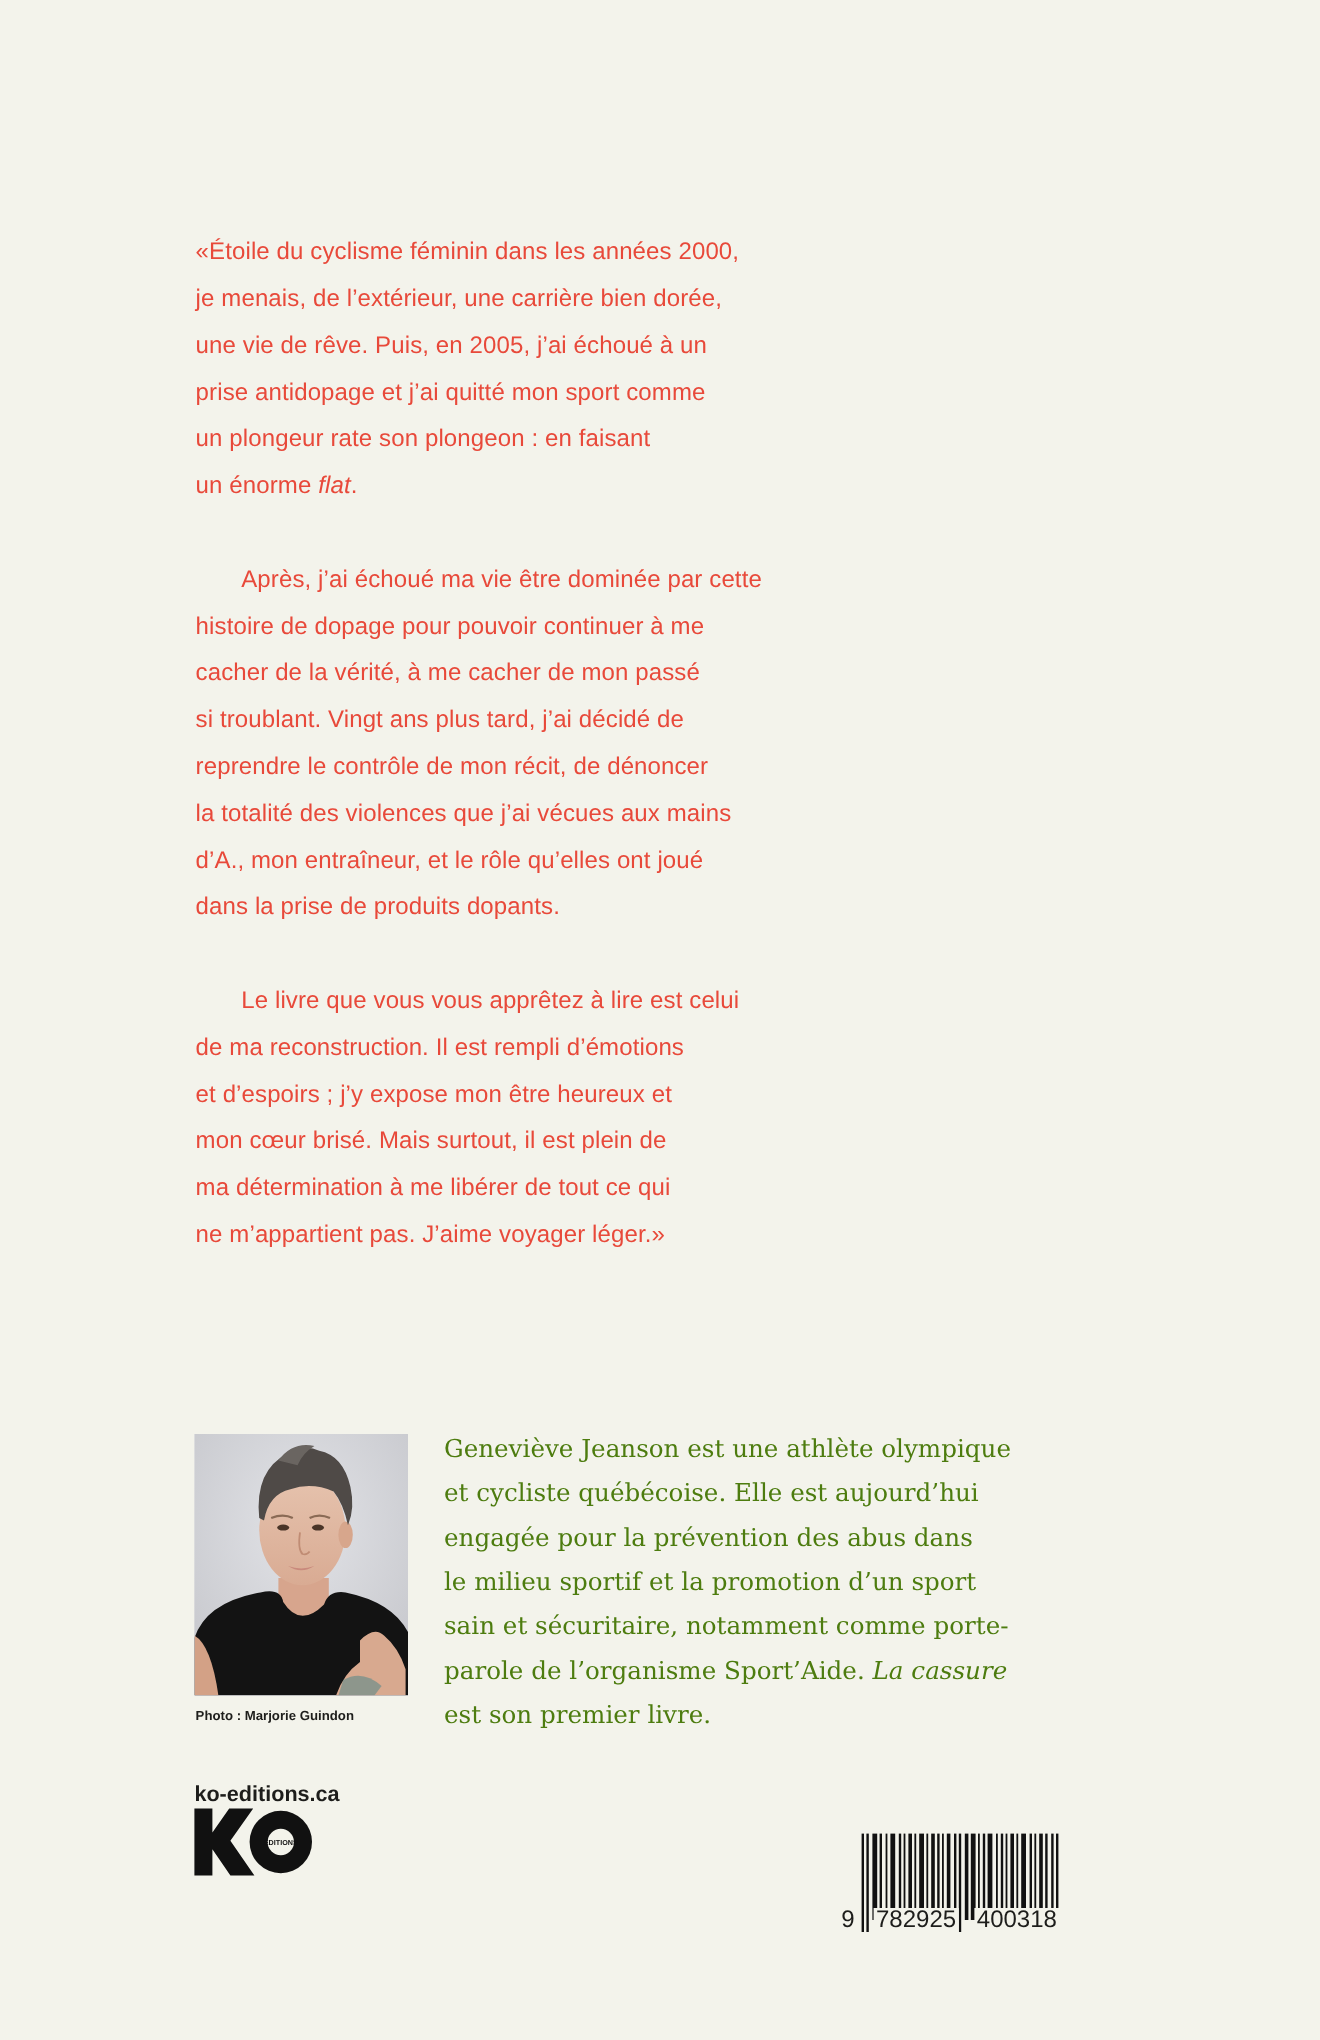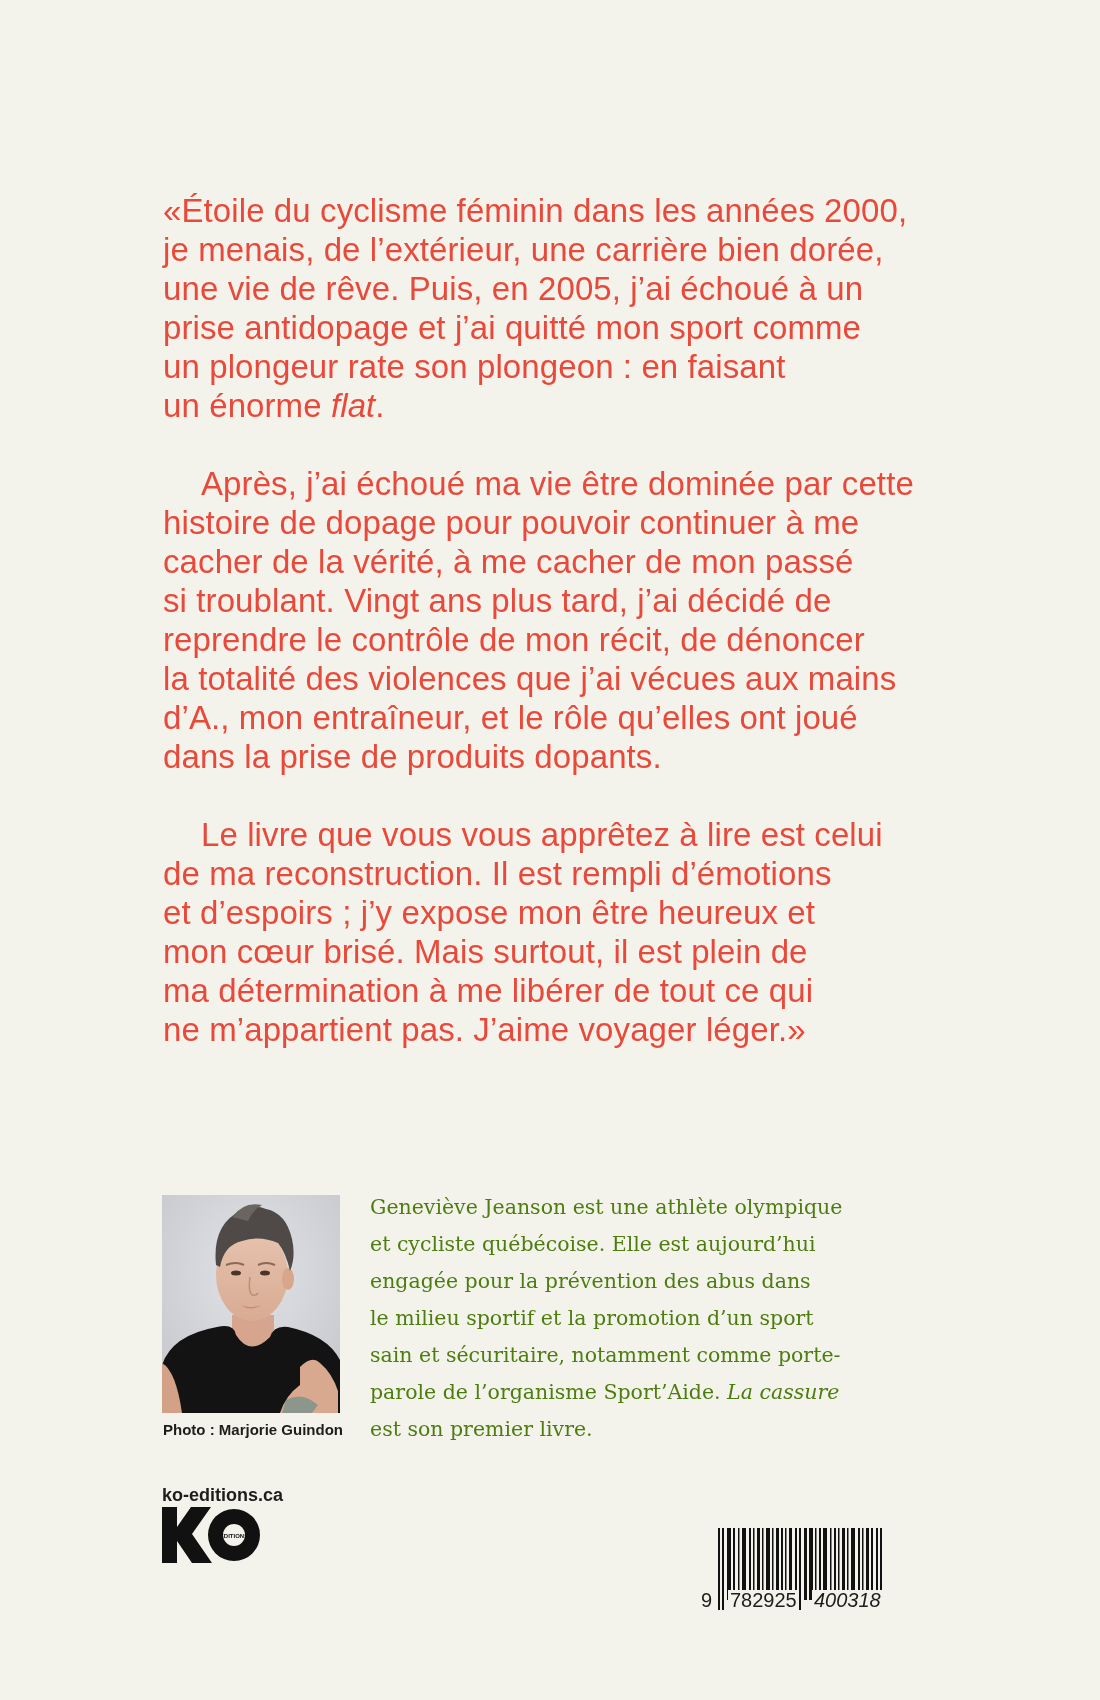--- a/index.html
+++ b/index.html
@@ -12,21 +12,21 @@
       background: #f3f3eb;
       position: relative;
       overflow: hidden;
     }
     .quote {
       position: absolute;
       left: 163px;
       top: 191px;
       width: 760px;
       font-family: "Liberation Sans", sans-serif;
-      font-size: 33px;
+      font-size: 20px;
       line-height: 39px;
       color: #e8493a;
       letter-spacing: 0.1px;
     }
     .quote .para {
       margin: 0 0 39px 0;
     }
     .quote .line {
       display: block;
       white-space: nowrap;
@@ -48,21 +48,21 @@
     }
     .author-photo svg {
       display: block;
     }
     .photo-credit {
       position: absolute;
       left: 163px;
       top: 1420px;
       font-family: "Liberation Sans", sans-serif;
       font-weight: bold;
-      font-size: 15px;
+      font-size: 11px;
       line-height: 20px;
       color: #1d1d1b;
       white-space: nowrap;
     }
     .bio {
       position: absolute;
       left: 370px;
       top: 1189px;
       width: 540px;
       font-family: "DejaVu Serif", serif;
@@ -108,21 +108,21 @@
       font-family: "Liberation Sans", sans-serif;
       font-size: 20px;
       line-height: 20px;
       color: #1d1d1b;
       background: #f3f3eb;
       padding: 0 2px;
       white-space: nowrap;
     }
     .bd-first { left: 699px; background: transparent; }
     .bd-left  { left: 728px; }
-    .bd-right { left: 812px; font-style: italic; }
+    .bd-right { left: 812px; }
   </style>
 </head>
 <body>
 
 <div class="quote">
   <p class="para">
     <span class="line">«Étoile du cyclisme féminin dans les années 2000,</span>
     <span class="line">je menais, de l’extérieur, une carrière bien dorée,</span>
     <span class="line">une vie de rêve. Puis, en 2005, j’ai échoué à un</span>
     <span class="line">prise antidopage et j’ai quitté mon sport comme</span>

